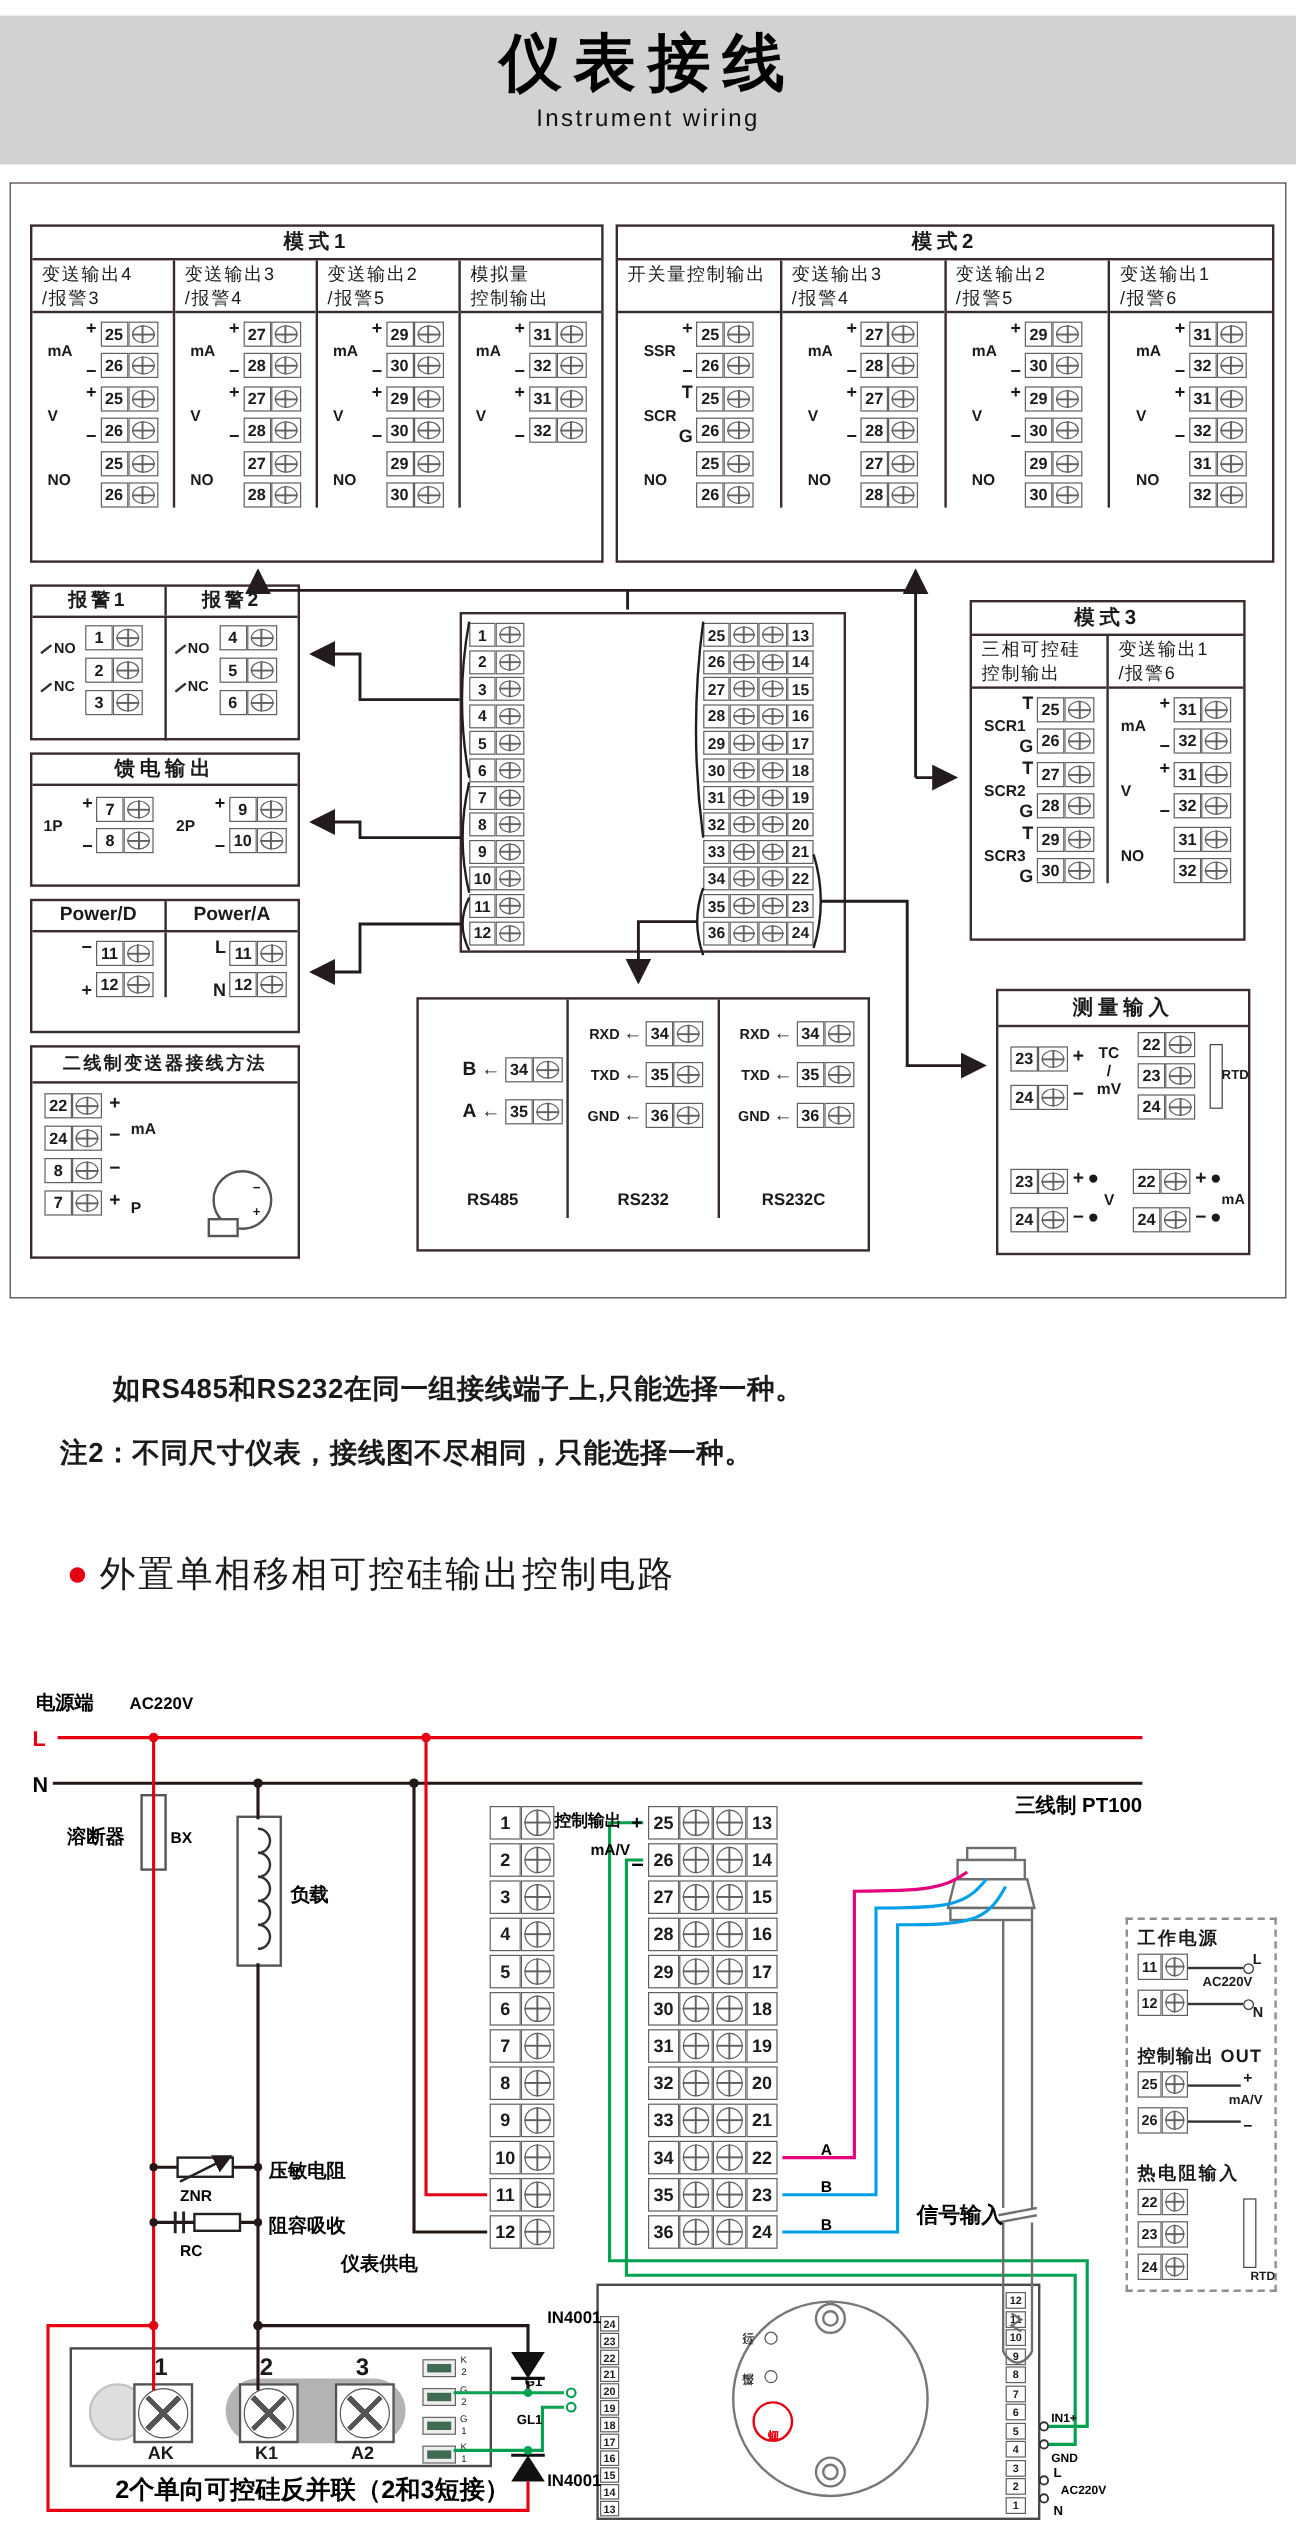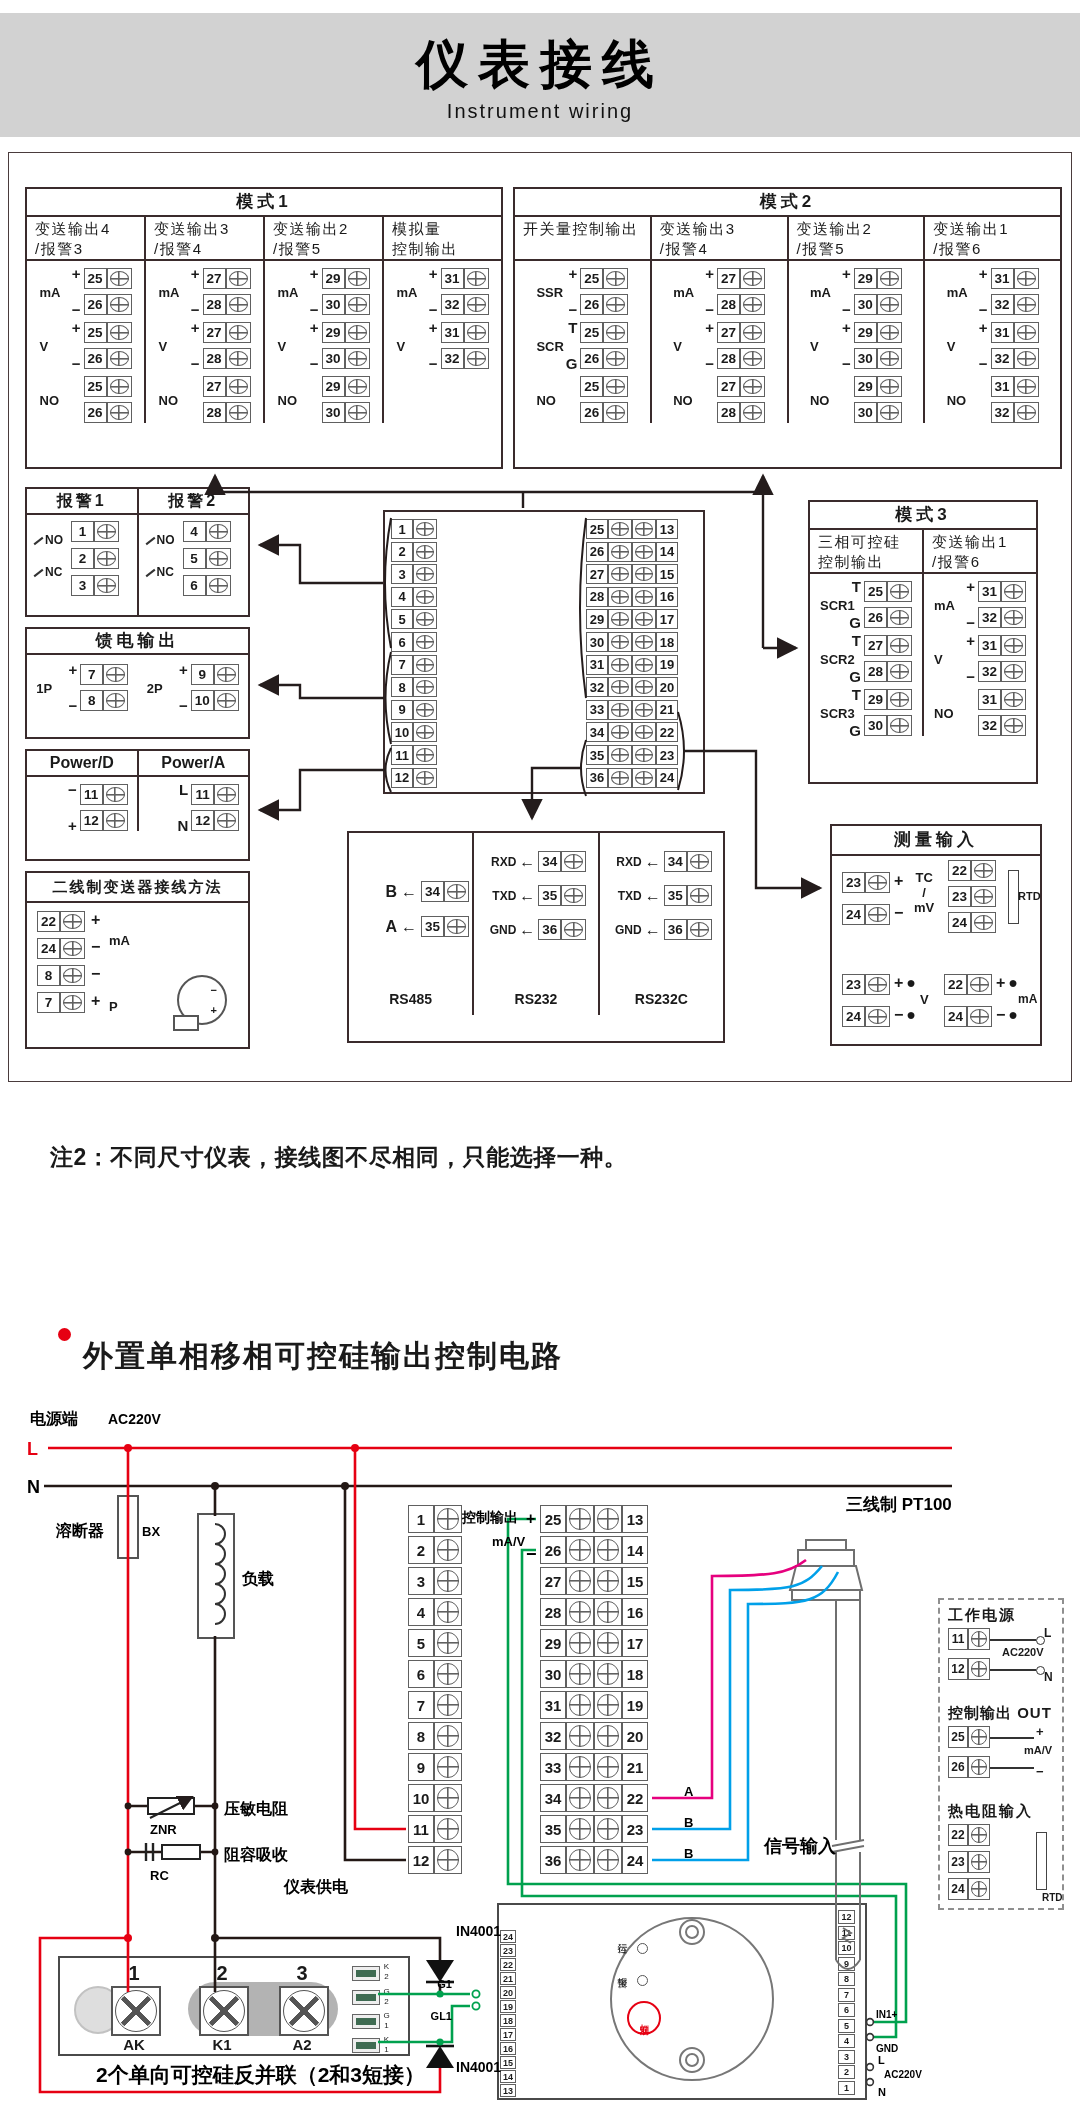--- a/index.html
+++ b/index.html
@@ -1,21 +1,21 @@
 <!DOCTYPE html>
 <html><head>
 <meta charset="utf-8">
 <style>
   html,body{margin:0;padding:0;background:#fff;}
   #page{position:relative;width:1080px;height:2106px;background:#fff;overflow:hidden;
         font-family:"Liberation Sans",sans-serif;color:#1a1a1a;}
   .abs{position:absolute;box-sizing:border-box;}
   
   .banner{left:0;top:13px;width:1080px;height:124px;background:#d2d2d2;text-align:center;}
-  .banner .t{font-size:52px;font-weight:700;letter-spacing:10px;color:#000;margin-top:17px;}
+  .banner .t{font-size:52px;font-weight:700;letter-spacing:10px;color:#000;margin-top:5px;}
   .banner .s{font-size:20px;letter-spacing:2px;color:#111;margin-top:0px;}
   
   .bx{border:2px solid #3a2b2c;background:#fff;}
   .title{height:26px;line-height:26px;border-bottom:2px solid #3a2b2c;text-align:center;
          font-size:17px;font-weight:600;letter-spacing:4px;}
   
   .tu{display:flex;}
   .tn{display:flex;align-items:center;justify-content:center;border:1.7px solid #606060;
       font-weight:700;background:#fff;box-sizing:border-box;}
   .scr{position:relative;border:1.7px solid #606060;border-left:1px solid #606060;
@@ -54,21 +54,21 @@
   .sw{display:inline-block;width:11px;height:2px;background:#333;transform:rotate(-38deg);
       vertical-align:middle;margin-right:1px;}
   
   .xmtr{position:absolute;width:46px;height:46px;border:2.2px solid #555;border-radius:50%;background:#fff;}
   .xmtr i{position:absolute;font-style:normal;font-weight:700;font-size:11px;}
   .xmtr .tab{position:absolute;left:-6px;bottom:-8px;width:22px;height:12px;border:2px solid #555;background:#fff;}
   
   .noteln{font-size:23px;font-weight:600;letter-spacing:0.5px;}
   .h-red{display:flex;align-items:center;}
   .h-red .dot{width:13px;height:13px;border-radius:50%;background:#e60012;margin-right:12px;}
-  .h-red .tx{font-size:30px;font-weight:700;letter-spacing:2px;margin-top:44px;}
+  .h-red .tx{font-size:30px;font-weight:400;letter-spacing:2px;}
   .caution{font-size:25px;font-weight:700;letter-spacing:1px;}
   
   .panel{border:2px dashed #8f8f8f;background:#fff;}
   .pnl-t{font-size:15px;font-weight:700;letter-spacing:2px;}
   .oc{position:absolute;width:7px;height:7px;border:1.6px solid #333;border-radius:50%;background:#fff;}
   .wline{position:absolute;background:#333;}
   .rtdr{position:absolute;border:1.7px solid #444;background:#fff;}
   .scrblk{border:2.4px solid #4a4a4a;background:#fff;}
   .bigscrew{position:absolute;width:46px;height:46px;border:2px solid #555;background:#fff;}
   .bigscrew::before{content:"";position:absolute;inset:2px;border:1.8px solid #555;border-radius:50%;}
@@ -1136,20 +1136,21 @@
       <path d="M391,518 Q379,583 391,648"></path>
       <path d="M391,652 Q380,698 391,744"></path>
       <path d="M391,748 Q380,770 391,792"></path>
       <path d="M586,518 Q574,608 586,698"></path>
       <path d="M586,740 Q576,768 586,796"></path>
       <path d="M678,712 Q690,751 678,790"></path>
     </g>
   </svg>
 
   <div class="abs" style="left:28px;top:1120px;width:1030px;">
+    <div class="noteln" style="margin:22px 0 0 66px;">如RS485和RS232在同一组接线端子上,只能选择一种。</div>
     <div class="noteln" style="margin:22px 0 0 22px;">注2：不同尺寸仪表，接线图不尽相同，只能选择一种。</div>
   </div>
 
   <div class="abs h-red" style="left:58px;top:1292px;">
     <span class="dot"></span>
     <span class="tx">外置单相移相可控硅输出控制电路</span>
   </div>
 
   <div class="strip u-c" style="left: 408px; top: 1505px; position: absolute;">
       <div class="trow" style="top: 0px;">

